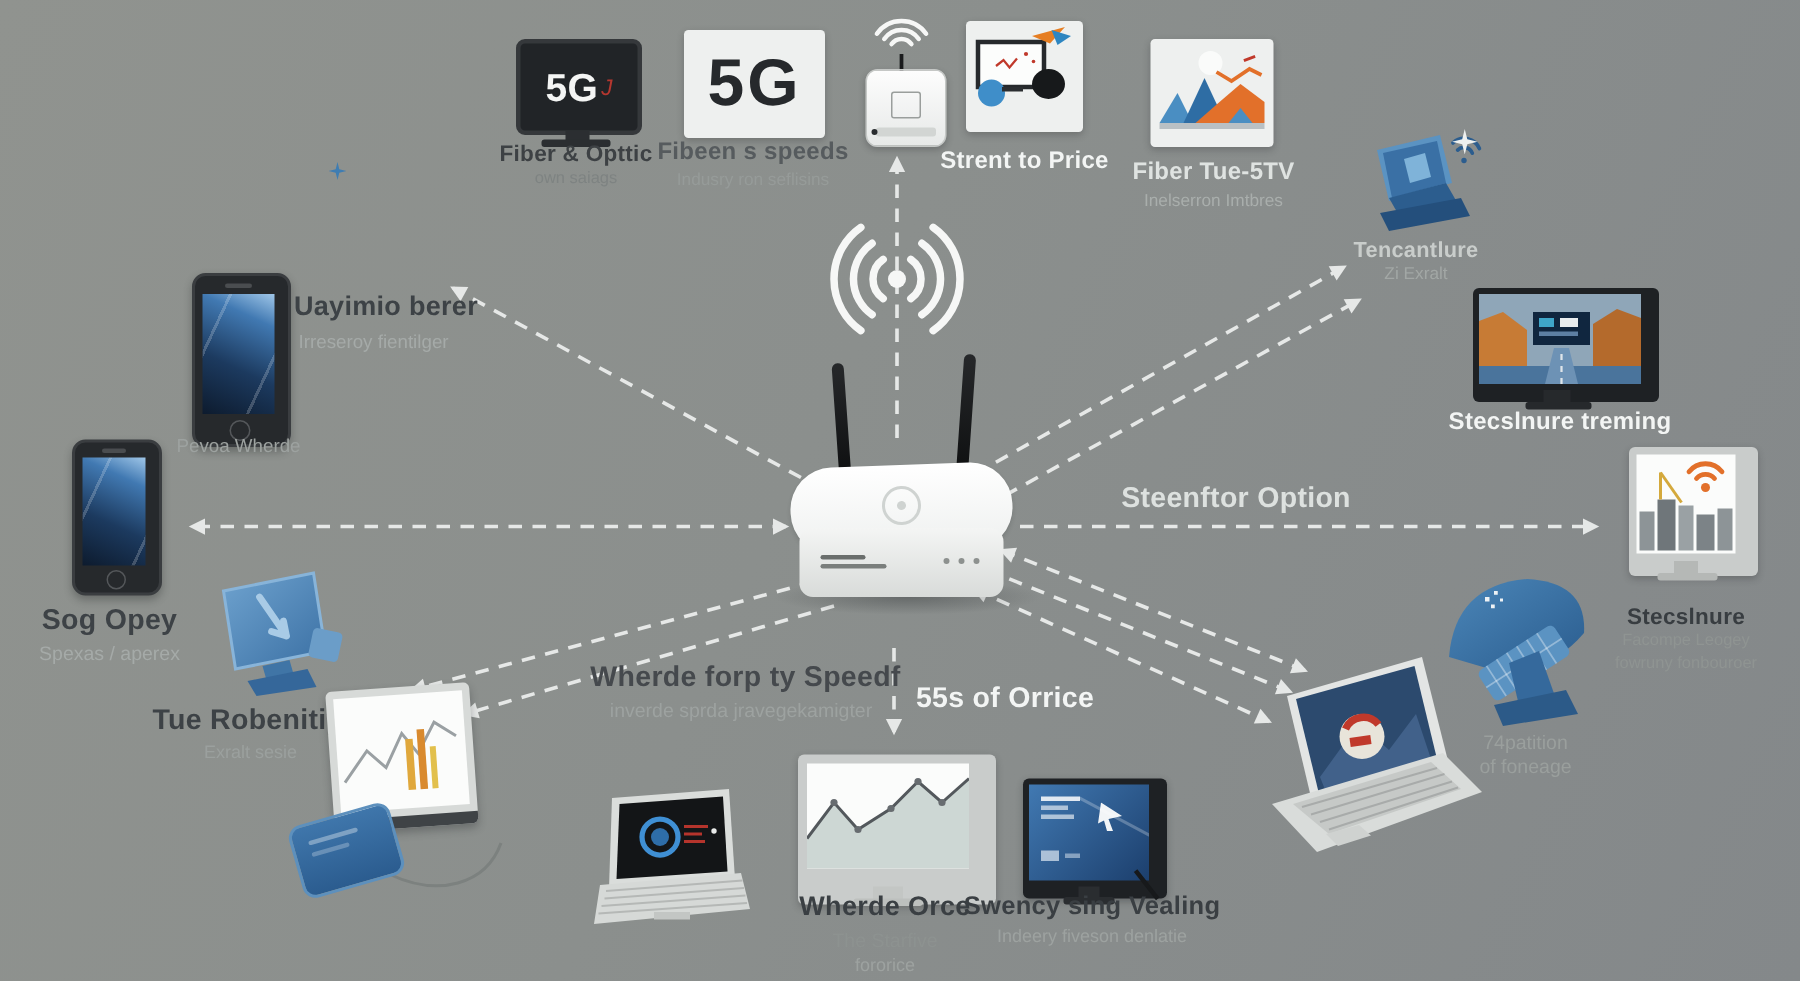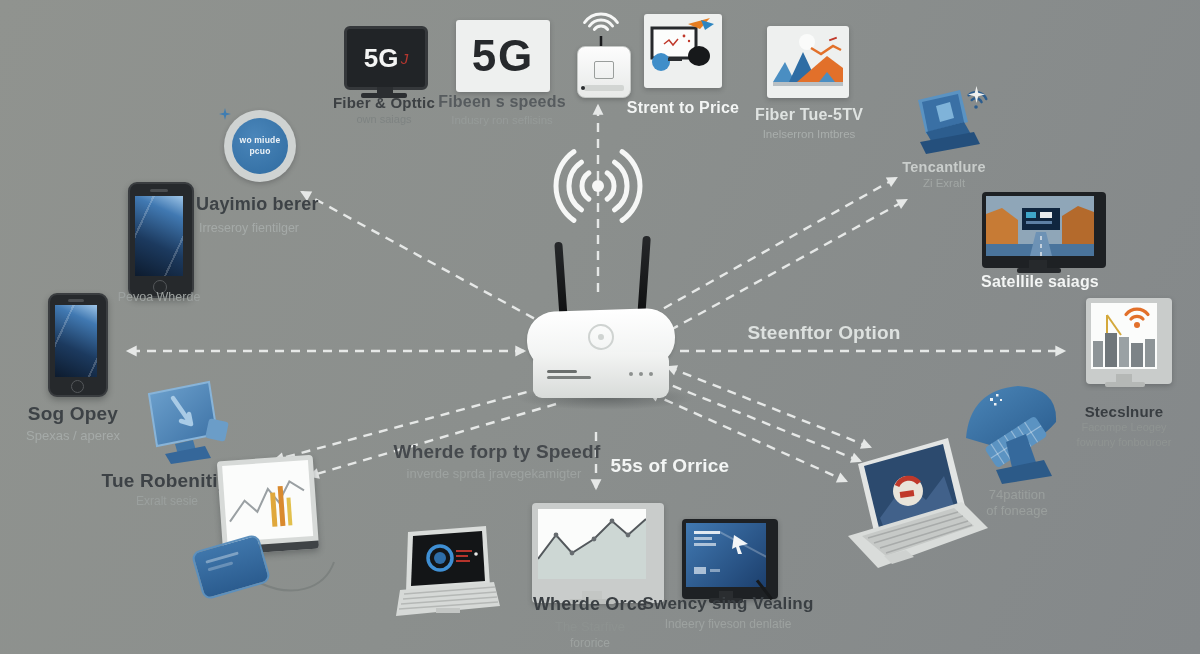--- a/index.html
+++ b/index.html
@@ -133,21 +133,21 @@
       <rect x="40" y="16" width="10" height="6" fill="#3fa6c9"></rect>
         <rect x="54" y="16" width="12" height="6" fill="#e8ecee"></rect>
       <rect x="40" y="25" width="26" height="3" fill="#5d7fa3"></rect>
       <rect x="0" y="48" width="108" height="12" fill="#4a749c"></rect>
       <polygon points="44,60 66,60 60,36 50,36" fill="#6d92b5"></polygon>
       <line x1="55" y1="60" x2="55" y2="38" stroke="#dfe5ea" stroke-width="1.5" stroke-dasharray="4 4"></line>
     </svg>
   </div>
   <div class="abs" style="left:1029px;top:260px;width:18px;height:9px;background:#26292c"></div>
   <div class="abs" style="left:1017px;top:268px;width:44px;height:5px;background:#26292c;border-radius:2px"></div>
-  <div class="abs lbl ctr" style="left:1040px;top:273px;font-size:16px;color:#f3f5f4">Satellile saiags</div>
+  <div class="abs lbl ctr" style="left:1040px;top:273px;font-size:16px;color:#f3f5f4">Stecslnure treming</div>
 
   <div class="abs mon-frame" style="left:1086px;top:298px;width:76px;height:76px;padding:5px;box-shadow:0 2px 5px rgba(30,33,35,.25)">
     <svg width="66" height="66" style="background:#fbfcfb">
       <rect x="2" y="38" width="10" height="26" fill="#8d9497"></rect>
       <rect x="14" y="30" width="12" height="34" fill="#6f767a"></rect>
       <rect x="28" y="34" width="10" height="30" fill="#9aa1a4"></rect>
       <rect x="40" y="40" width="12" height="24" fill="#7c8387"></rect>
       <rect x="54" y="36" width="10" height="28" fill="#8d9497"></rect>
       <line x1="16" y1="12" x2="30" y2="32" stroke="#d4a93c" stroke-width="2"></line>
       <line x1="16" y1="12" x2="16" y2="30" stroke="#d4a93c" stroke-width="2"></line>
@@ -207,26 +207,20 @@
     <polygon points="20,100 112,72 132,90 44,120" fill="#c6c9c7"></polygon>
     <g stroke="#a8abaa" stroke-width="1.4">
       <line x1="26" y1="102" x2="116" y2="76"></line>
         <line x1="32" y1="107" x2="121" y2="80"></line>
       <line x1="38" y1="112" x2="126" y2="85"></line>
         <line x1="44" y1="117" x2="130" y2="89"></line>
     </g>
     <polygon points="42,120 64,114 72,121 50,128" fill="#cfd2d0"></polygon>
   </svg>
 
-  <div class="abs" style="left:224px;top:110px;width:72px;height:72px;border-radius:50%;background:#cfd3d2;box-shadow:0 2px 5px rgba(30,33,35,.25)">
-    <div class="abs" style="left:8px;top:8px;width:56px;height:56px;border-radius:50%;background:radial-gradient(circle at 40% 35%,#4a86ba,#2f6ba0);display:flex;flex-direction:column;align-items:center;justify-content:center">
-      <div class="lbl" style="font-size:8.5px;color:#eef3f7;line-height:11px">wo miude</div>
-      <div class="lbl" style="font-size:8.5px;color:#eef3f7;line-height:11px">pcuo</div>
-    </div>
-  </div>
   <div class="abs spark4" style="left:219px;top:108px;width:12px;height:12px;background:#3f7db2"></div>
 
   <div class="abs phone" style="left:128px;top:182px;width:62px;height:112px">
     <div class="abs" style="left:20px;top:5px;width:18px;height:2.5px;background:#4a4d50;border-radius:2px"></div>
     <div class="phone-screen" style="left:5px;top:12px;width:48px;height:80px"></div>
     <div class="abs" style="left:23px;top:96px;width:12px;height:12px;border:1.5px solid #54575a;border-radius:50%"></div>
   </div>
   <div class="abs lbl" style="left:196px;top:194px;font-size:18px;color:#3d4246">Uayimio berer</div>
   <div class="abs sub" style="left:199px;top:221px;font-size:12.5px;color:#a5aaa8">Irreseroy fientilger</div>
   <div class="abs sub ctr" style="left:159px;top:290px;font-size:12.5px;color:#9da2a0">Pevoa Wherde</div>

